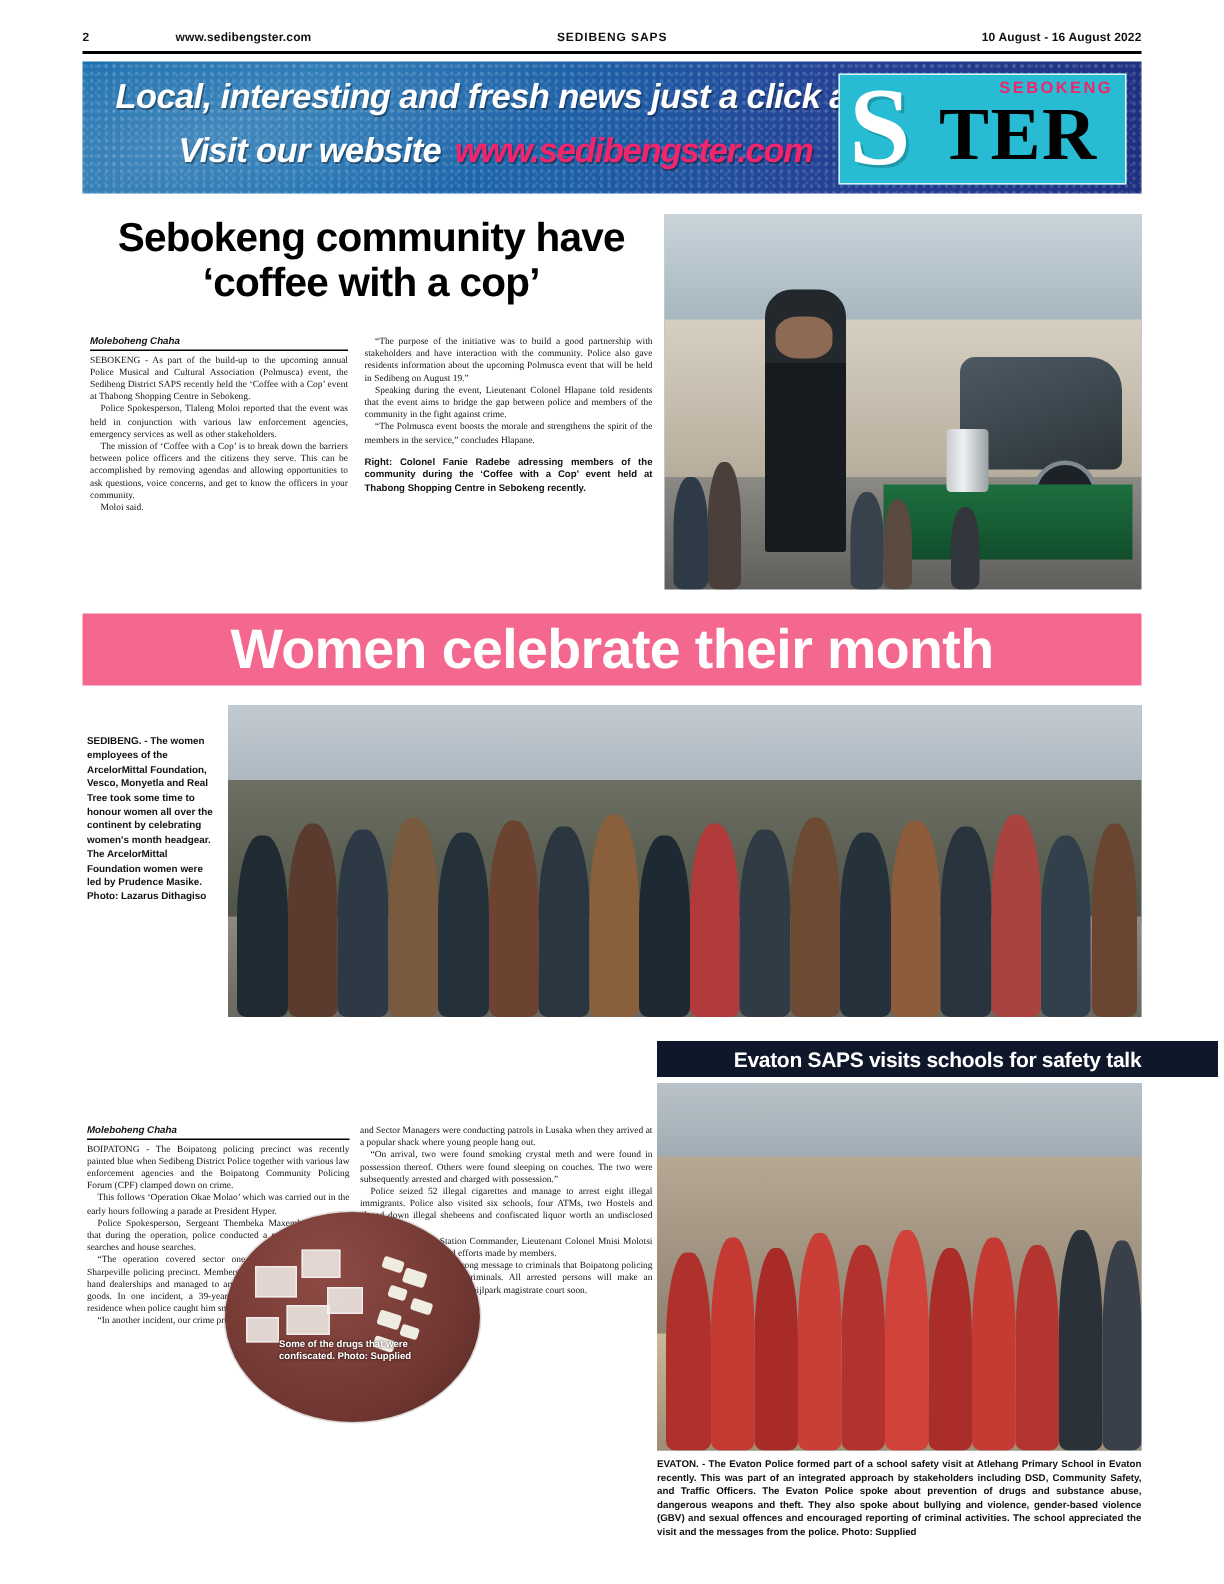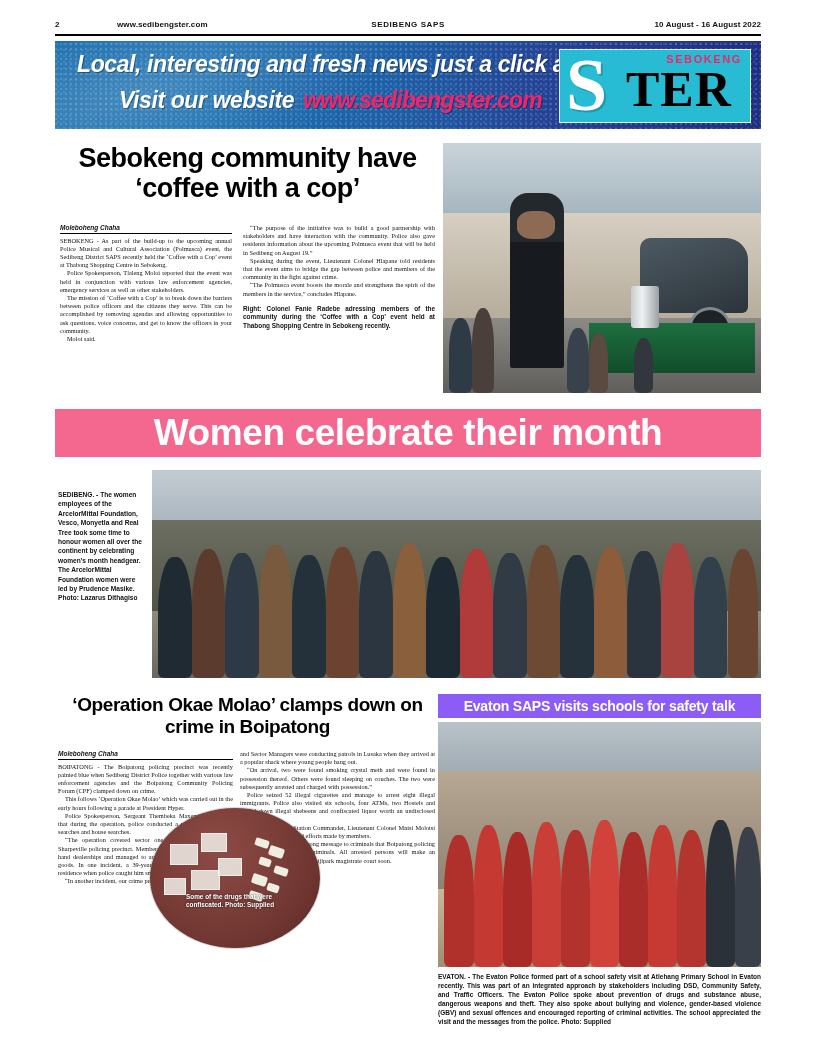--- a/index.html
+++ b/index.html
@@ -166,22 +166,22 @@
   .drugcircle .crys{position:absolute;background:#efece1;border-radius:2px;transform:rotate(18deg);}
   .drug-capt{
     position:absolute;left:186px;top:893px;width:118px;
     font-family:"Liberation Sans", sans-serif;
     font-weight:bold;font-size:6.4px;line-height:8.4px;color:#fff;
     text-shadow:0 0 2px rgba(0,0,0,.9);
   }
 
   
   .ev-head{
-    position:absolute;left:438px;top:694px;width:323px;height:24px;
-    background:#8b5cf6;display:flex;align-items:center;justify-content:center;
+    position:absolute;left:438px;top:694px;width:374px;height:24px;
+    background:#0f172a;display:flex;align-items:center;justify-content:center;
   }
   .ev-head span{
     font-family:"Liberation Sans", sans-serif;
     font-weight:bold;font-size:14px;color:#ffffff;letter-spacing:-.2px;
   }
   .ev-photo{
     position:absolute;left:438px;top:722px;width:323px;height:245px;
     overflow:hidden;background:#6f7d86;
   }
   .ev-capt{
@@ -314,21 +314,20 @@
       <div class="pp" style="left:61.5%;width:5.5%;height:64%;background:#6d4a33;"></div>
       <div class="pp" style="left:67%;width:5.5%;height:59%;background:#25313b;"></div>
       <div class="pp" style="left:72.5%;width:5.5%;height:63%;background:#8d5c3a;"></div>
       <div class="pp" style="left:78%;width:5.5%;height:61%;background:#2a343e;"></div>
       <div class="pp" style="left:83.5%;width:5.5%;height:65%;background:#a8433f;"></div>
       <div class="pp" style="left:89%;width:5.5%;height:58%;background:#32404c;"></div>
       <div class="pp" style="left:94.5%;width:5%;height:62%;background:#6a4632;"></div>
     </div>
   </div>
 
-  <div class="a3-head">‘Operation Okae Molao’ clamps down on crime in Boipatong</div>
 
   <div class="a3-c1">
     <div class="byline">Moleboheng Chaha</div>
     <div class="body-col">
       <p class="noind">BOIPATONG - The Boipatong policing precinct was recently painted blue when Sedibeng District Police together with various law enforcement agencies and the Boipatong Community Policing Forum (CPF) clamped down on crime.</p>
       <p>This follows ‘Operation Okae Molao’ which was carried out in the early hours following a parade at President Hyper.</p>
       <p>Police Spokesperson, Sergeant Thembeka Maxembela reported that during the operation, police conducted a roadblock, stop and searches and house searches.</p>
       <p>“The operation covered sector one and two, including the Sharpeville policing precinct. Members managed to visit all second hand dealerships and managed to arrest a dealer of illegal second goods. In one incident, a 39-year-old man was arrested at his residence when police caught him smoking crystal meth.</p>
       <p>“In another incident, our crime prevention</p>
     </div>

